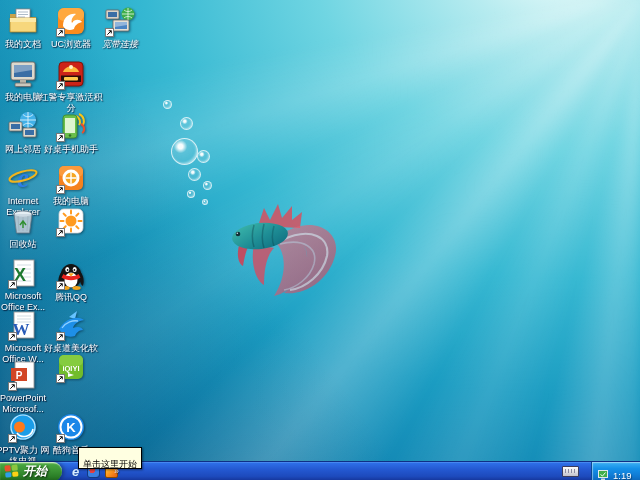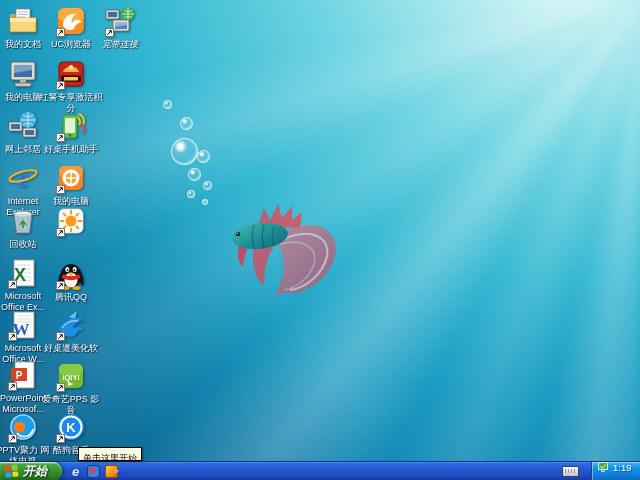--- a/index.html
+++ b/index.html
@@ -35,21 +35,21 @@
   .sc-arrow{position:absolute;left:1px;bottom:0;width:9px;height:9px;background:#fff;
     border:1px solid #7a7a7a;display:flex;align-items:center;justify-content:center;}
   .sc-arrow svg{width:7px;height:7px;display:block;}
   .icon-label{margin-top:2px;font-size:9px;line-height:10.5px;color:#fff;
     text-align:center;white-space:pre-line;
     text-shadow:1px 1px 1px rgba(0,0,30,.75), 0 0 2px rgba(0,0,40,.45);}
 
   
   .tooltip{position:absolute;left:78px;top:447px;height:14px;z-index:30;
     background:#ffffe1;border:1px solid #000;color:#000;font-size:9px;
-    line-height:12px;padding:4px 4px;box-shadow:1px 1px 2px rgba(0,0,0,.45);}
+    line-height:12px;padding:10px 4px;box-shadow:1px 1px 2px rgba(0,0,0,.45);}
 
   
   .taskbar{position:absolute;left:0;bottom:0;width:640px;height:19px;z-index:20;
     background:linear-gradient(#5a9cf8 0%, #2e6fe8 6%, #2459d2 40%, #1d4abc 80%, #16389f 100%);
     border-top:1px solid #0f2f86;}
   .start-btn{position:absolute;left:0;top:0;height:19px;width:62px;cursor:pointer;
     display:flex;align-items:center;gap:4px;padding-left:5px;
     border-radius:0 9px 9px 0;
     background:linear-gradient(#9ed88e 0%, #47a53f 14%, #378f31 52%, #2a7d26 78%, #1d621c 100%);
     box-shadow:inset 0 1px 1px rgba(255,255,255,.55), 2px 0 4px rgba(0,0,0,.35);}
@@ -67,21 +67,21 @@
     background:radial-gradient(circle at 38% 40%, #e84040 0 28%, #3b7fe0 30% 75%, #1c4fae 100%);
     border:1px solid #123a80;}
   .ql-pic{width:13px;height:13px;border-radius:2px;border:1px solid #8a4a00;
     background:linear-gradient(135deg,#ffd24a 0%,#ff9a1f 45%,#e85f12 100%);}
   .ql-chevron{color:#dce8ff;font-size:9px;cursor:pointer;text-shadow:1px 1px 1px rgba(0,0,0,.5);}
   .lang-kbd{position:absolute;left:562px;top:4px;width:17px;height:11px;cursor:pointer;
     background:linear-gradient(#fdfdfd,#c2c2cc);border:1px solid #3c3c5c;border-radius:1px;}
   .lang-kbd::after{content:"";position:absolute;left:2px;top:2px;right:2px;bottom:3px;
     background:repeating-linear-gradient(90deg,#8a8aa0 0 1px,transparent 1px 3px);}
   .tray{position:absolute;right:0;top:0;height:19px;width:49px;
-    display:flex;align-items:flex-start;gap:4px;padding-left:6px;
+    display:flex;align-items:flex-end;gap:4px;padding-left:6px;
     background:linear-gradient(#3fb2f4 0%, #1490e8 35%, #0f79d2 75%, #0d66b8 100%);
     border-left:1px solid #0a4a94;box-shadow:inset 1px 1px 1px rgba(255,255,255,.45);}
   .tray-time{color:#fff;font-size:9.5px;text-shadow:1px 1px 1px rgba(0,0,0,.4);}
   .tray-status svg{display:block;width:11px;height:11px;}
 </style>
 </head>
 <body>
 
 <div class="screen">
   <div class="rays"></div>
@@ -372,36 +372,34 @@
           </svg>
           <span class="sc-arrow">
             <svg viewBox="0 0 8 8">
               <path d="M1.5 6.5 L6 2 M3 2 L6 2 L6 5" stroke="#000" stroke-width="1.1" fill="none"></path>
             </svg>
           </span>
         </div>
         <div class="icon-label">PowerPoint
 Microsof...</div>
       </div>
-      <div class="icon-item" style="left: 39px; top: 360px;">
+      <div class="icon-item" style="left: 39px; top: 351px; text-decoration: underline;">
         <div class="icon-glyph">
           <svg viewBox="0 0 32 32" xmlns="http://www.w3.org/2000/svg">
             <rect x="4" y="4" width="24" height="24" rx="5" fill="#71bc2b"></rect>
             <rect x="4" y="4" width="24" height="11" rx="5" fill="#85cc40"></rect>
             <text x="16" y="19.5" text-anchor="middle" font-family="Liberation Sans, sans-serif" font-size="7.5" font-weight="bold" fill="#fff">iQIYI</text>
             <path d="M13 22 l6 2 -6 2 z" fill="#fff"></path>
           </svg>
           <span class="sc-arrow">
             <svg viewBox="0 0 8 8">
               <path d="M1.5 6.5 L6 2 M3 2 L6 2 L6 5" stroke="#000" stroke-width="1.1" fill="none"></path>
             </svg>
           </span>
         </div>
-        <div class="icon-label">爱奇艺PPS 影
-音</div>
       </div>
       <div class="icon-item" style="left: -9px; top: 411px;">
         <div class="icon-glyph">
           <svg viewBox="0 0 32 32" xmlns="http://www.w3.org/2000/svg">
             <circle cx="16" cy="16" r="13" fill="#1b9de8"></circle>
             <circle cx="16" cy="16" r="12" fill="none" stroke="#bfe6fb" stroke-width="1.2"></circle>
             <circle cx="12.5" cy="16" r="5.5" fill="#ff7a1a"></circle>
             <path d="M10 22 a9 9 0 0 0 16 -4" stroke="#fff" stroke-width="1.6" fill="none"></path>
           </svg>
           <span class="sc-arrow">

